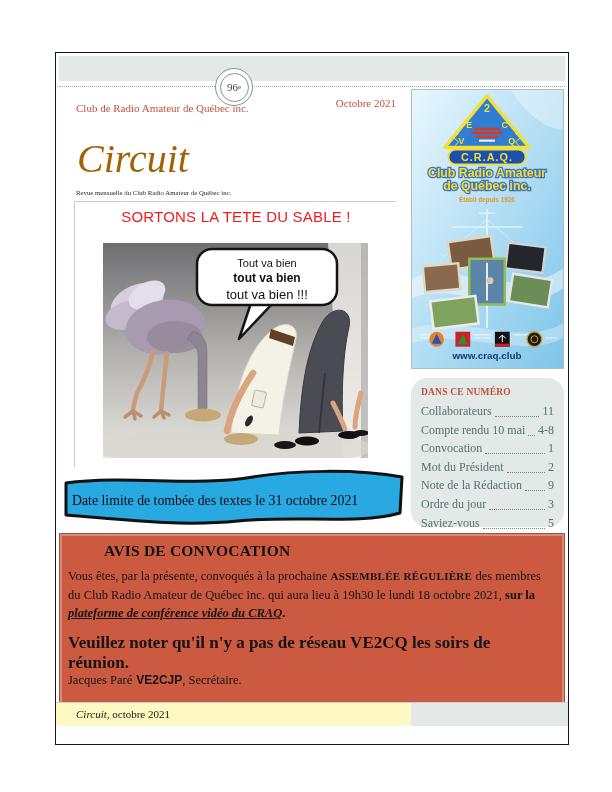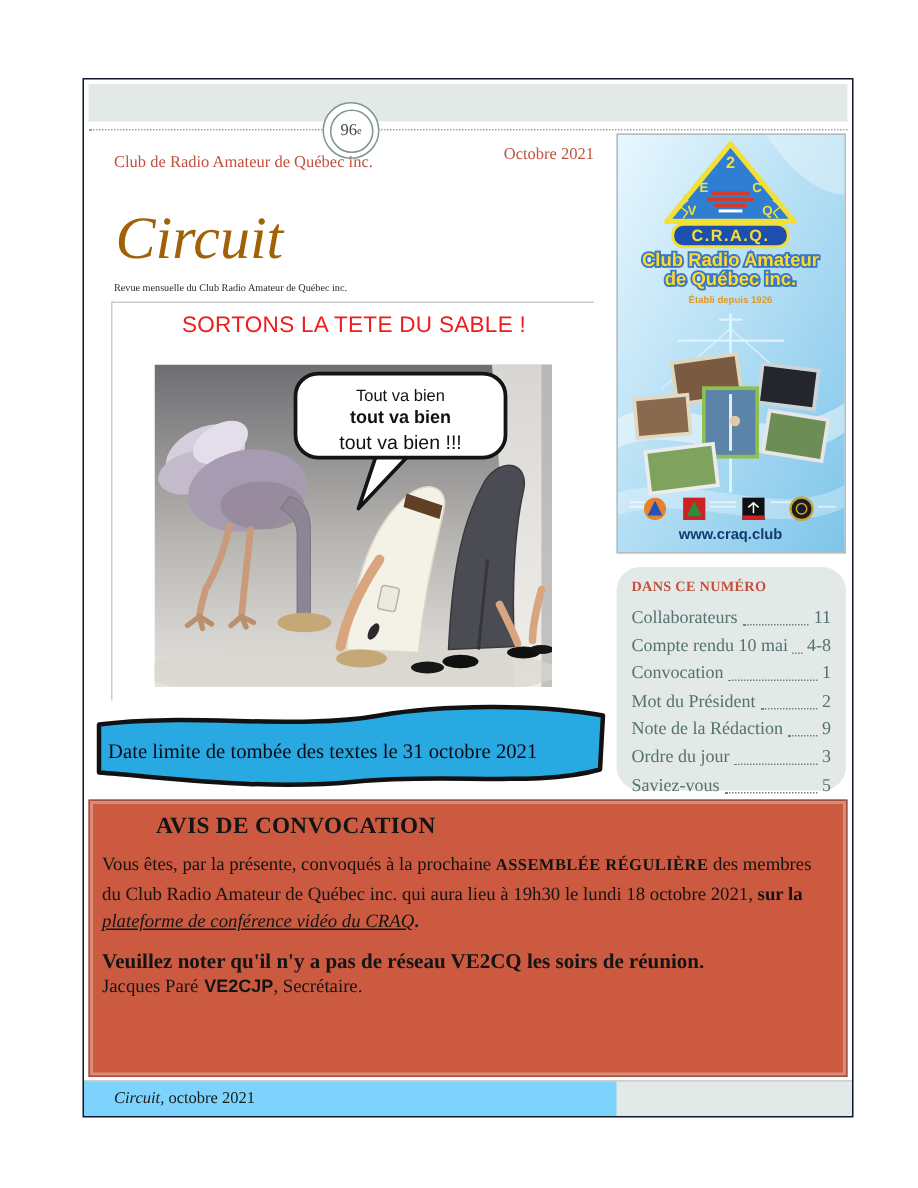--- a/index.html
+++ b/index.html
@@ -49,27 +49,27 @@
   .toc-page { white-space:nowrap; }
 
   .notice-box { position:absolute; left:3px; top:480px; width:506px; height:185px;
                 background:#cb5a41; border:1px solid #a05240;
                 box-shadow: inset 0 0 0 2px rgba(255,255,255,.30);
                 padding:8px 10px 12px 8px; color:#141414; }
   .notice-title { margin-left:36px; font-size:15.5px; font-weight:700; letter-spacing:.2px; }
   .notice-p1 { margin-top:7px; font-size:12.5px; line-height:18.5px; max-width:488px; }
   .sc  { font-weight:700; font-size:11px; letter-spacing:.3px; }
   .b   { font-weight:700; }
-  .uib { font-weight:400; font-style:italic; text-decoration:underline; }
-  .notice-p2 { margin-top:10px; font-size:14px; font-weight:700; }
+  .uib { font-weight:700; font-style:italic; text-decoration:underline; }
+  .notice-p2 { margin-top:10px; font-size:17px; font-weight:700; }
   .notice-sig { font-size:12.5px; }
   .sig-callsign { font-family:"Liberation Sans","DejaVu Sans",sans-serif; font-weight:700; font-size:12px; margin-left:4px; }
 
-  .footer-bar { position:absolute; left:0; top:667px; width:512px; height:24px;
-                border-top:1px solid #cfcfcf; background:#7dd3fc; }
+  .footer-bar { position:absolute; left:0; top:649px; width:512px; height:24px;
+                border-top:1px solid #cfcfcf; background:#fef9c3; }
   .footer-right { position:absolute; left:355px; top:0; right:0; height:100%; background:#e3e9e6; }
   .footer-text { position:absolute; left:20px; top:5px; font-size:11px; color:#1a1a1a; }
   .footer-text .it { font-style:italic; }
 </style>
 </head>
 <body>
 
 <div class="page">
 
   <div class="top-strip"></div>

